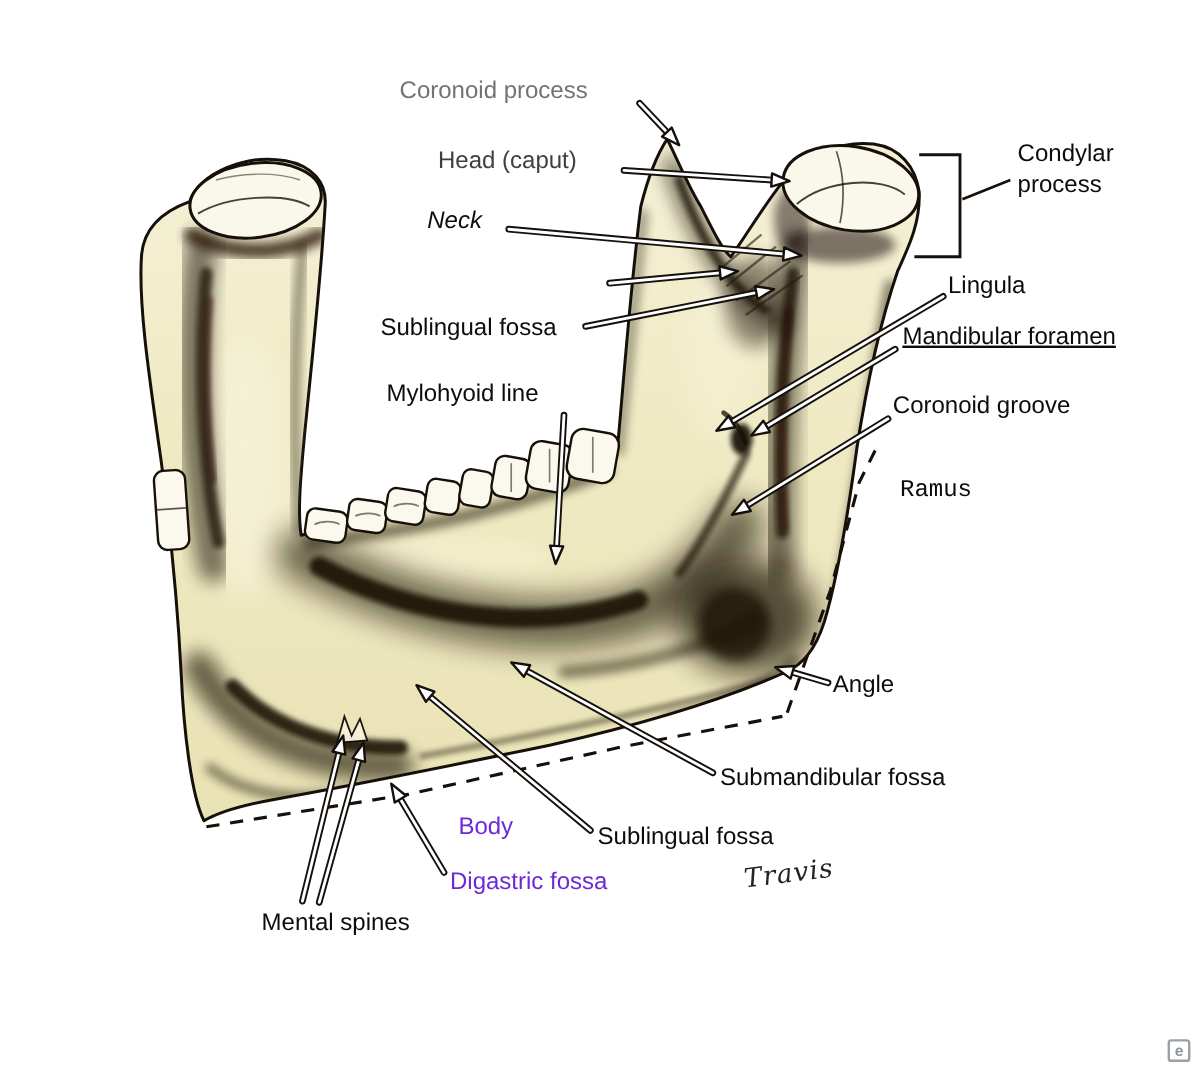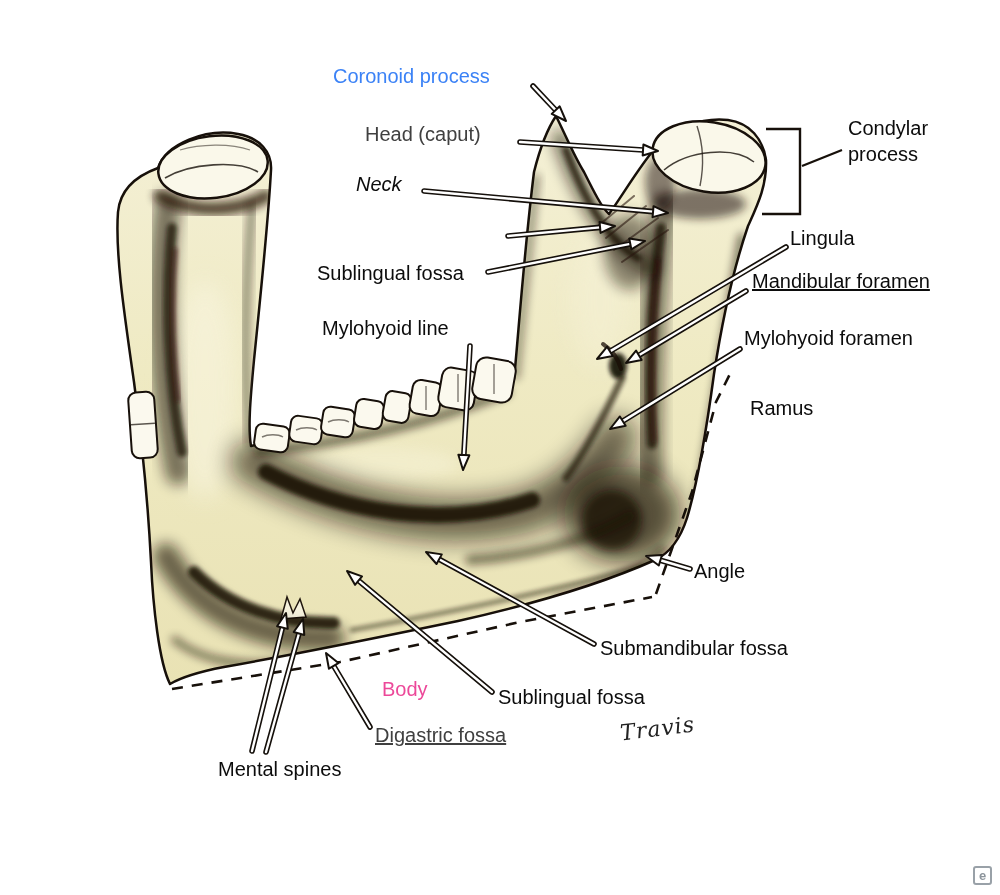--- a/index.html
+++ b/index.html
@@ -214,35 +214,35 @@
         </g>
         <g>
           <line x1="266" y1="752" x2="298.97973832501475" y2="633.4512108857577" stroke="#15100b" stroke-width="5.6" stroke-linecap="round"></line>
           <line x1="266" y1="752" x2="298.97973832501475" y2="633.4512108857577" stroke="#ffffff" stroke-width="2.4" stroke-linecap="round"></line>
           <polygon points="303,619 304.2785156497926,634.9253068332523 293.6809610002369,631.9771149382632" fill="#ffffff" stroke="#15100b" stroke-width="2" stroke-linejoin="round"></polygon>
         </g>
       </g>
   </svg>
 
   <div id="label-layer">
-      <div class="label" style="left: 333px; top: 64px; color: #3b82f6;">Coronoid process</div>
+      <div class="label" style="left: 333px; top: 64px; color: #737373;">Coronoid process</div>
       <div class="label" style="left: 365px; top: 122px; color: #404040;">Head (caput)</div>
       <div class="label" style="left: 356px; top: 172px; color: rgb(12, 12, 12); font-style: italic;">Neck</div>
       <div class="label" style="left: 317px; top: 261px; color: rgb(12, 12, 12);">Sublingual fossa</div>
       <div class="label" style="left: 322px; top: 316px; color: rgb(12, 12, 12);">Mylohyoid line</div>
       <div class="label" style="left: 848px; top: 116px; color: rgb(12, 12, 12);">Condylar<br>process</div>
       <div class="label" style="left: 790px; top: 226px; color: rgb(12, 12, 12);">Lingula</div>
       <div class="label" style="left: 752px; top: 269px; color: rgb(12, 12, 12); text-decoration: underline;">Mandibular foramen</div>
-      <div class="label" style="left: 744px; top: 326px; color: rgb(12, 12, 12);">Mylohyoid foramen</div>
-      <div class="label" style="left: 750px; top: 396px; color: rgb(12, 12, 12);">Ramus</div>
+      <div class="label" style="left: 744px; top: 326px; color: rgb(12, 12, 12);">Coronoid groove</div>
+      <div class="label" style="left: 750px; top: 396px; color: rgb(12, 12, 12); font-family: Liberation Mono, monospace;">Ramus</div>
       <div class="label" style="left: 694px; top: 559px; color: rgb(12, 12, 12);">Angle</div>
       <div class="label" style="left: 600px; top: 636px; color: rgb(12, 12, 12);">Submandibular fossa</div>
       <div class="label" style="left: 498px; top: 685px; color: rgb(12, 12, 12);">Sublingual fossa</div>
-      <div class="label" style="left: 375px; top: 723px; color: #404040; text-decoration: underline;">Digastric fossa</div>
-      <div class="label" style="left: 382px; top: 677px; color: #ec4899;">Body</div>
+      <div class="label" style="left: 375px; top: 723px; color: #6d28d9;">Digastric fossa</div>
+      <div class="label" style="left: 382px; top: 677px; color: #6d28d9;">Body</div>
       <div class="label" style="left: 196px; top: 757px; color: rgb(12, 12, 12); margin-left: 22px;">Mental spines</div>
     </div>
 
   <div class="signature">Travis</div>
 
   <div class="logo">
     <span>e</span>
   </div>
 </div>
 

